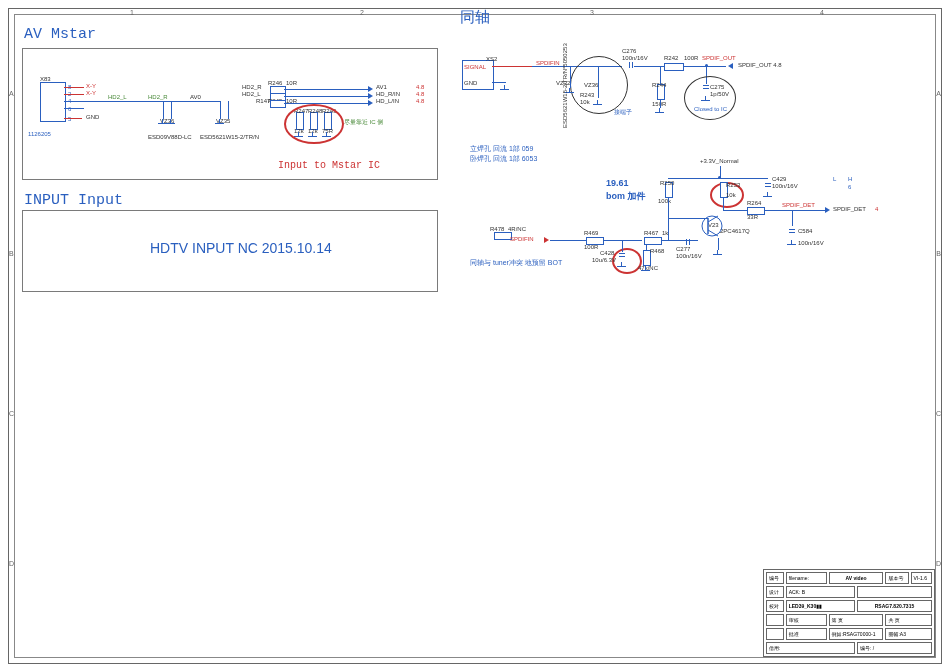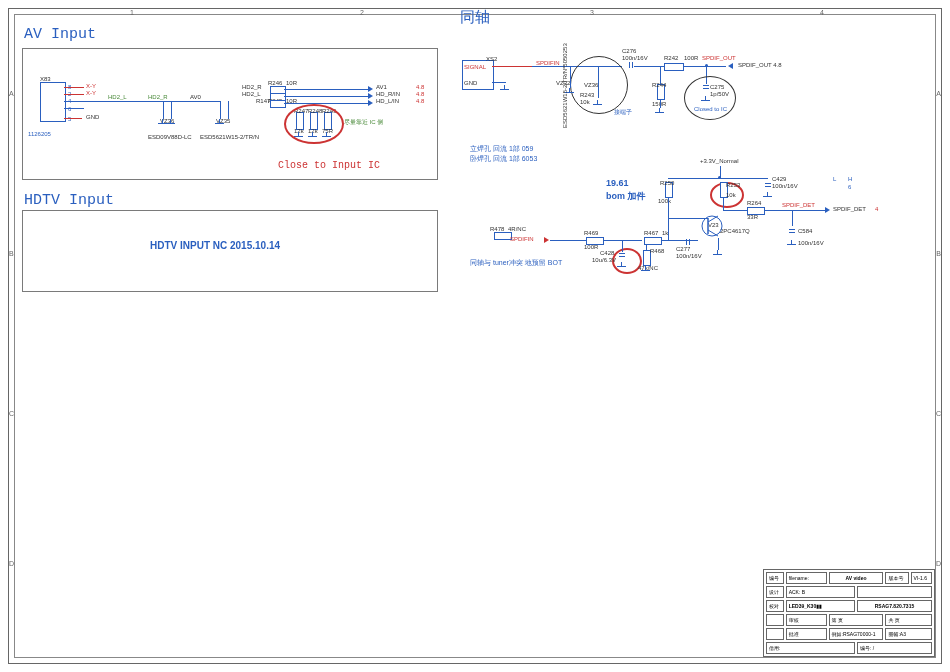--- a/index.html
+++ b/index.html
@@ -26,21 +26,21 @@
   .cap{position:absolute;width:6px;height:10px}
   .cap::before{content:"";position:absolute;left:0;top:3px;width:6px;height:1px;background:#2a5fbf}
   .cap::after{content:"";position:absolute;left:0;top:6px;width:6px;height:1px;background:#2a5fbf}
   .res-h{position:absolute;height:6px;border:1px solid #2a5fbf;background:#fff}
   .res-v{position:absolute;width:6px;border:1px solid #2a5fbf;background:#fff}
   .conn{position:absolute;border:1px solid #2a5fbf;background:#fff}
   .ellipse-r{position:absolute;border:2px solid #c33;border-radius:50%}
   .circle-b{position:absolute;border:1px solid #333;border-radius:50%}
   .tb{position:absolute;right:15px;bottom:15px;width:172px;border:1px solid #666;font-size:5px}
   .tb td{border:1px solid #666;padding:1px 2px;height:8px;white-space:nowrap}
-  .hdtv-label{position:absolute;color:#2a5fbf;font-size:10px;font-weight:bold}
+  .hdtv-label{position:absolute;color:#2a5fbf;font-size:14px;font-weight:normal}
   .tri{position:absolute;width:0;height:0;border-top:3px solid transparent;border-bottom:3px solid transparent;border-left:5px solid #2a5fbf}
   .tri-l{position:absolute;width:0;height:0;border-top:3px solid transparent;border-bottom:3px solid transparent;border-right:5px solid #2a5fbf}
   .tri-r-red{position:absolute;width:0;height:0;border-top:3px solid transparent;border-bottom:3px solid transparent;border-left:5px solid #c33}
   .dot{position:absolute;width:3px;height:3px;background:#2a5fbf;border-radius:50%}
 </style>
 </head>
 <body>
 
 <div class="sheet">
   <div class="frame"></div>
@@ -52,21 +52,21 @@
   <div class="ruler-label" style="left:820px;top:9px">4</div>
   <div class="ruler-label" style="left:9px;top:90px">A</div>
   <div class="ruler-label" style="left:9px;top:250px">B</div>
   <div class="ruler-label" style="left:9px;top:410px">C</div>
   <div class="ruler-label" style="left:9px;top:560px">D</div>
   <div class="ruler-label" style="right:9px;top:90px">A</div>
   <div class="ruler-label" style="right:9px;top:250px">B</div>
   <div class="ruler-label" style="right:9px;top:410px">C</div>
   <div class="ruler-label" style="right:9px;top:560px">D</div>
 
-  <div class="title" style="left:24px;top:26px">AV Input</div>
+  <div class="title" style="left:24px;top:26px">AV Mstar</div>
   <div class="section" style="left:22px;top:48px;width:414px;height:130px"></div>
 
   <div class="conn" style="left:40px;top:82px;width:24px;height:38px"></div>
   <div class="tiny" style="left:40px;top:76px">X83</div>
   <div class="tiny-b" style="left:28px;top:131px">1126205</div>
 
   <div class="tiny-b" style="left:68px;top:84px">8</div>
   <div class="tiny-b" style="left:68px;top:91px">2</div>
   <div class="tiny-b" style="left:68px;top:98px">4</div>
   <div class="tiny-b" style="left:68px;top:106px">6</div>
@@ -135,23 +135,23 @@
   <div class="tri" style="left:368px;top:86px"></div>
   <div class="tri" style="left:368px;top:93px"></div>
   <div class="tri" style="left:368px;top:100px"></div>
   <div class="tiny" style="left:376px;top:84px">AV1</div>
   <div class="tiny" style="left:376px;top:91px">HD_R/IN</div>
   <div class="tiny" style="left:376px;top:98px">HD_L/IN</div>
   <div class="tiny-r" style="left:416px;top:84px">4.8</div>
   <div class="tiny-r" style="left:416px;top:91px">4.8</div>
   <div class="tiny-r" style="left:416px;top:98px">4.8</div>
 
-  <div class="note-r" style="left:278px;top:160px">Close to Input IC</div>
-
-  <div class="title" style="left:24px;top:192px">HDTV Input</div>
+  <div class="note-r" style="left:278px;top:160px">Input to Mstar IC</div>
+
+  <div class="title" style="left:24px;top:192px">INPUT Input</div>
   <div class="section" style="left:22px;top:210px;width:414px;height:80px"></div>
   <div class="hdtv-label" style="left:150px;top:240px">HDTV INPUT NC 2015.10.14</div>
 
   <div class="title-cn" style="left:460px;top:8px">同轴</div>
 
   <div class="conn" style="left:462px;top:60px;width:30px;height:28px"></div>
   <div class="tiny" style="left:486px;top:56px">XS2</div>
   <div class="tiny-r" style="left:464px;top:64px">SIGNAL</div>
   <div class="tiny" style="left:464px;top:80px">GND</div>
   <div class="wire-r-h" style="left:492px;top:66px;width:40px"></div>

